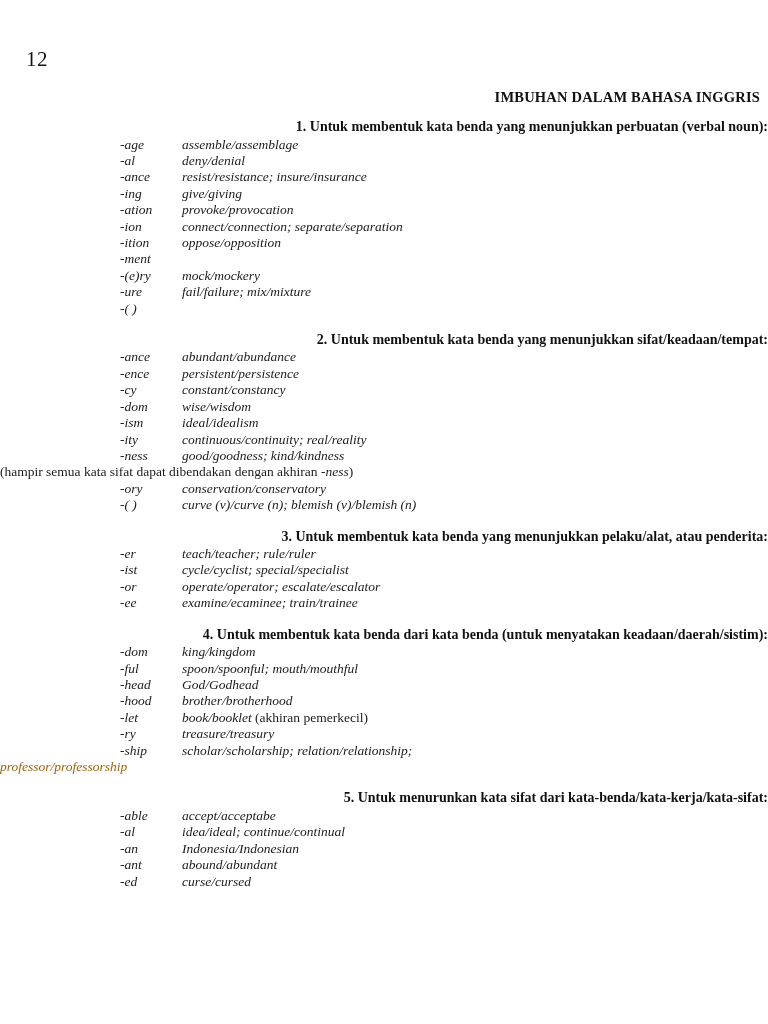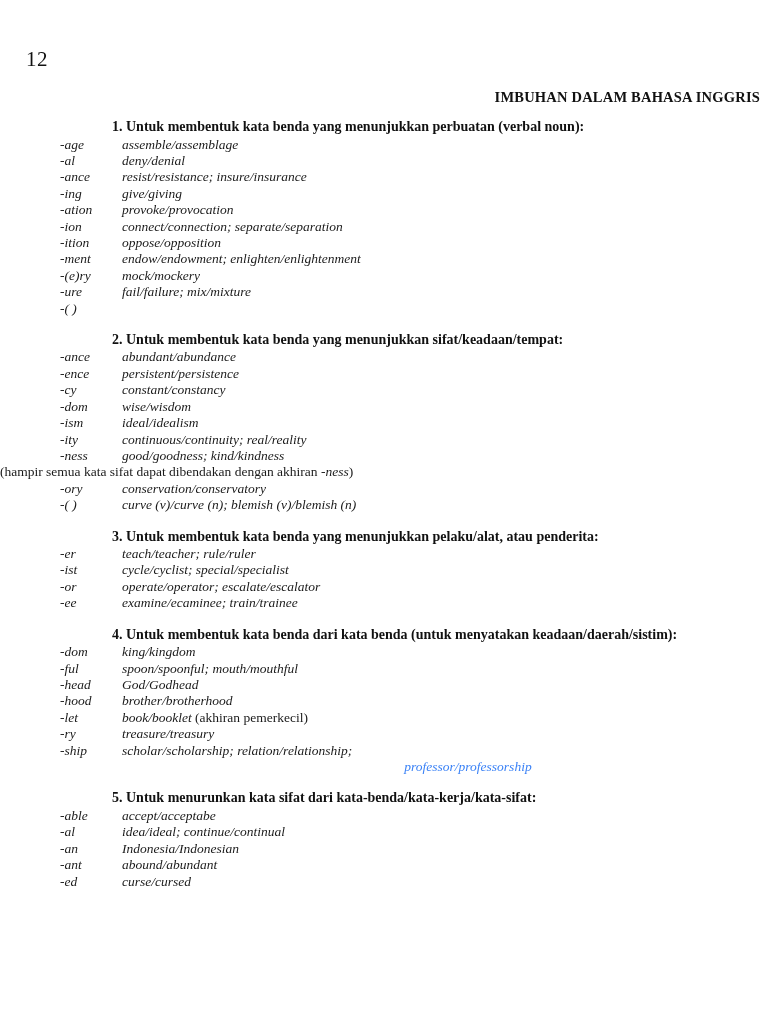--- a/index.html
+++ b/index.html
@@ -56,52 +56,51 @@
     margin-top: 14px;
   }
   .section-heading {
     font-size: 14px;
     font-weight: bold;
     color: #111111;
     padding-left: 112px;
     line-height: 17.5px;
     margin-bottom: 1px;
     white-space: nowrap;
+    text-align: right;
   }
   .entry {
     display: flex;
     align-items: baseline;
     line-height: 16.4px;
     font-size: 13.5px;
   }
   .entry-suffix {
     flex: 0 0 auto;
     width: 62px;
-    padding-left: 60px;
+    padding-left: 120px;
     box-sizing: content-box;
     font-style: italic;
     color: #1a1a1a;
     white-space: pre;
   }
   .entry-example {
     flex: 1 1 auto;
     font-style: italic;
     color: #1a1a1a;
     white-space: pre-wrap;
   }
   .entry-example .roman {
     font-style: normal;
   }
   .entry-continuation {
     line-height: 16.4px;
     font-size: 13.5px;
     font-style: italic;
-    padding-left: 168px;
-    color: #3b82f6;
-    text-align: center;
+    color: #a16207;
   }
   .note {
     font-size: 13.5px;
     line-height: 16.4px;
     font-style: normal;
     color: #1a1a1a;
     white-space: pre;
   }
   .note .italic {
     font-style: italic;
@@ -142,21 +141,20 @@
         <div class="entry">
           <div class="entry-suffix">-ion</div>
           <div class="entry-example"><span>connect/connection; separate/separation</span></div>
         </div>
         <div class="entry">
           <div class="entry-suffix">-ition</div>
           <div class="entry-example"><span>oppose/opposition</span></div>
         </div>
         <div class="entry">
           <div class="entry-suffix">-ment</div>
-          <div class="entry-example"><span>endow/endowment; enlighten/enlightenment</span></div>
         </div>
         <div class="entry">
           <div class="entry-suffix">-(e)ry</div>
           <div class="entry-example"><span>mock/mockery</span></div>
         </div>
         <div class="entry">
           <div class="entry-suffix">-ure</div>
           <div class="entry-example"><span>fail/failure; mix/mixture</span></div>
         </div>
         <div class="entry">

